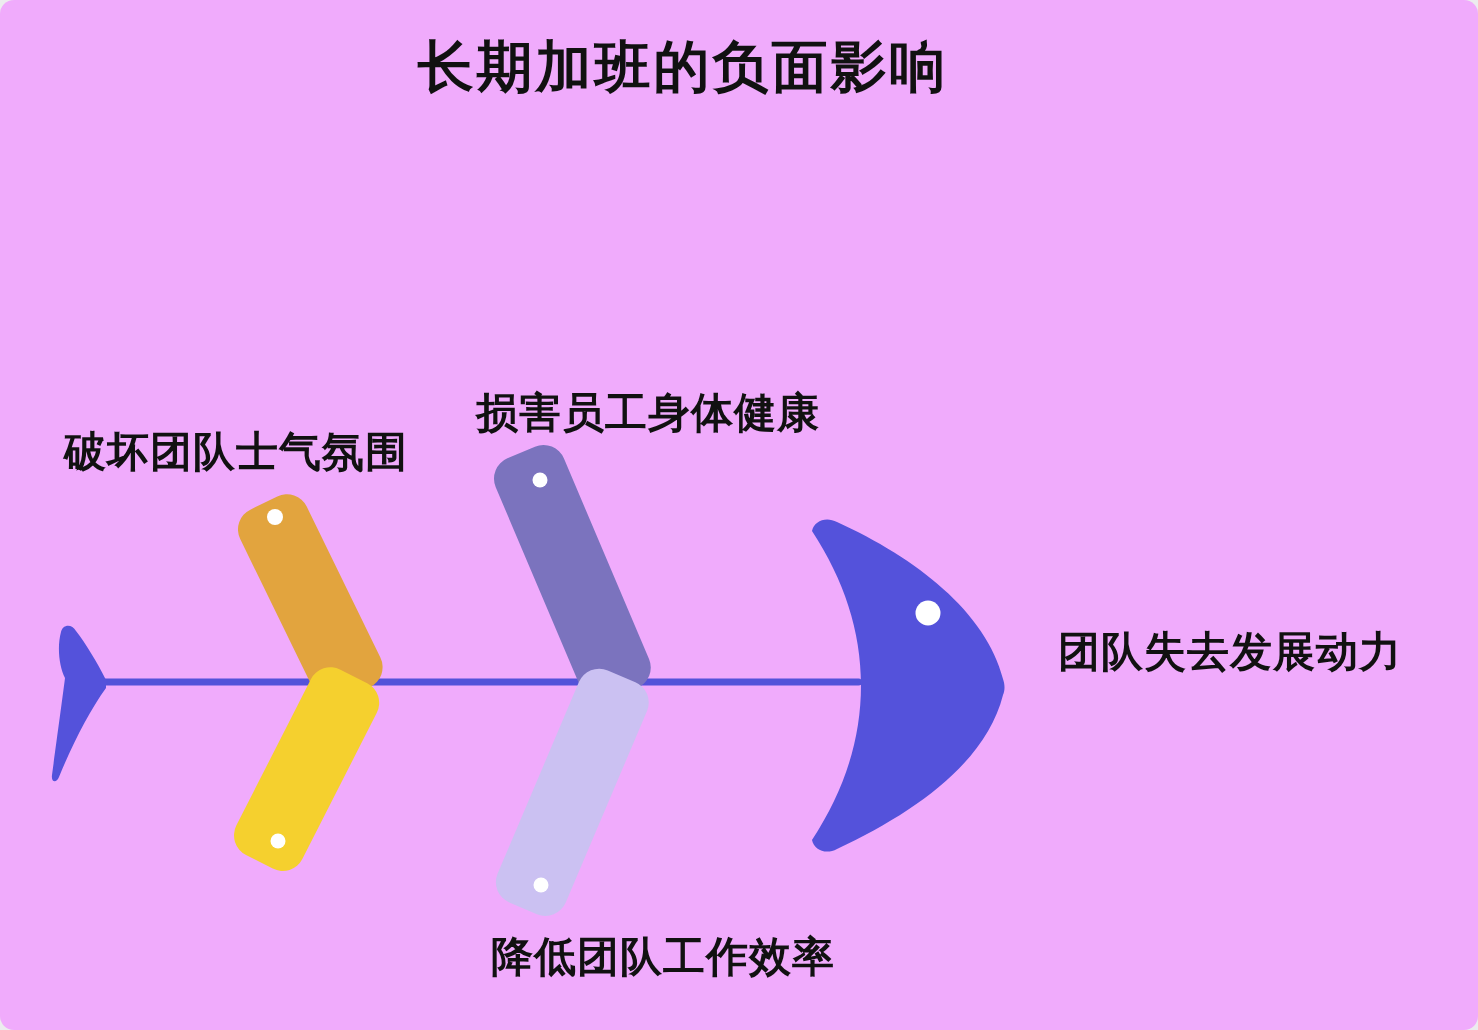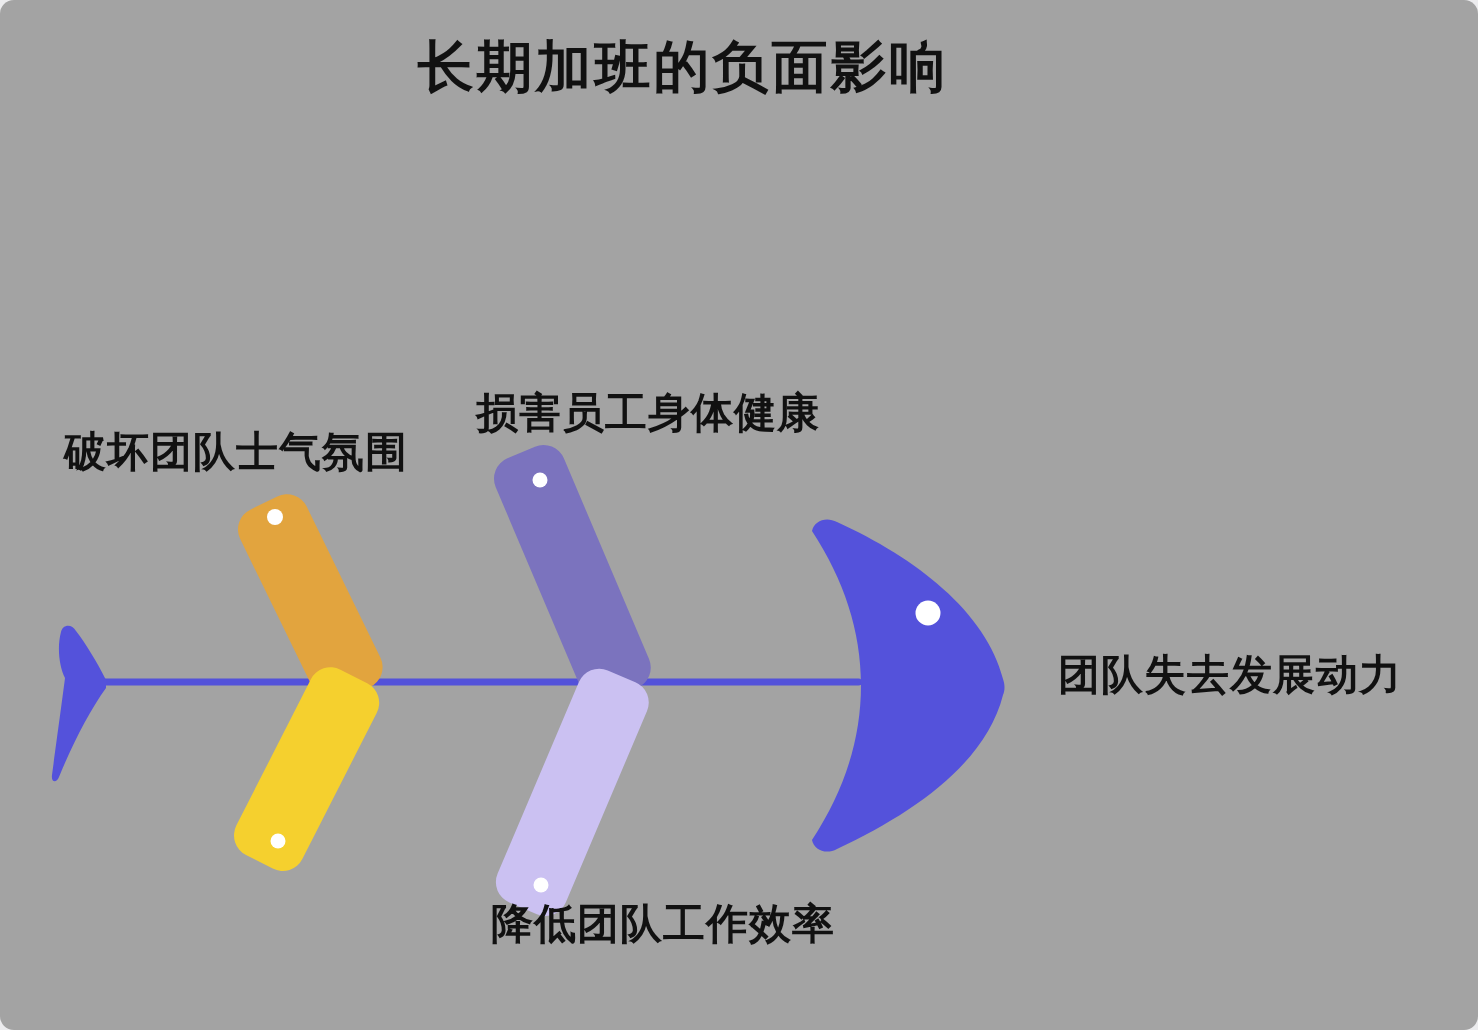--- a/index.html
+++ b/index.html
@@ -5,21 +5,21 @@
   html, body {
     margin: 0;
     padding: 0;
     background: #ececee;
     font-family: "Liberation Sans", sans-serif;
   }
   .page {
     position: relative;
     width: 1478px;
     height: 1030px;
-    background: #a3a3a3;
+    background: #f0abfc;
     border-radius: 14px;
     overflow: hidden;
     margin: 0 auto;
   }
   .diagram-title {
     position: absolute;
     top: 30px;
     left: 683px;
     transform: translateX(-50%);
     font-size: 56px;
@@ -32,22 +32,22 @@
     position: absolute;
     font-size: 42px;
     font-weight: 800;
     letter-spacing: 1px;
     color: #111111;
     white-space: nowrap;
   }
   .label-cause-top-1    { left: 64px;   top: 424px; }
   .label-cause-top-2    { left: 476px;  top: 385px; }
   .label-cause-bottom-1 { left: 48px;   top: 886px; }
-  .label-cause-bottom-2 { left: 491px;  top: 896px; }
-  .label-effect         { left: 1058px; top: 647px; }
+  .label-cause-bottom-2 { left: 491px;  top: 929px; }
+  .label-effect         { left: 1058px; top: 624px; }
   svg.fishbone {
     position: absolute;
     left: 0;
     top: 0;
     width: 1478px;
     height: 1030px;
     display: block;
   }
 </style>
 </head>

